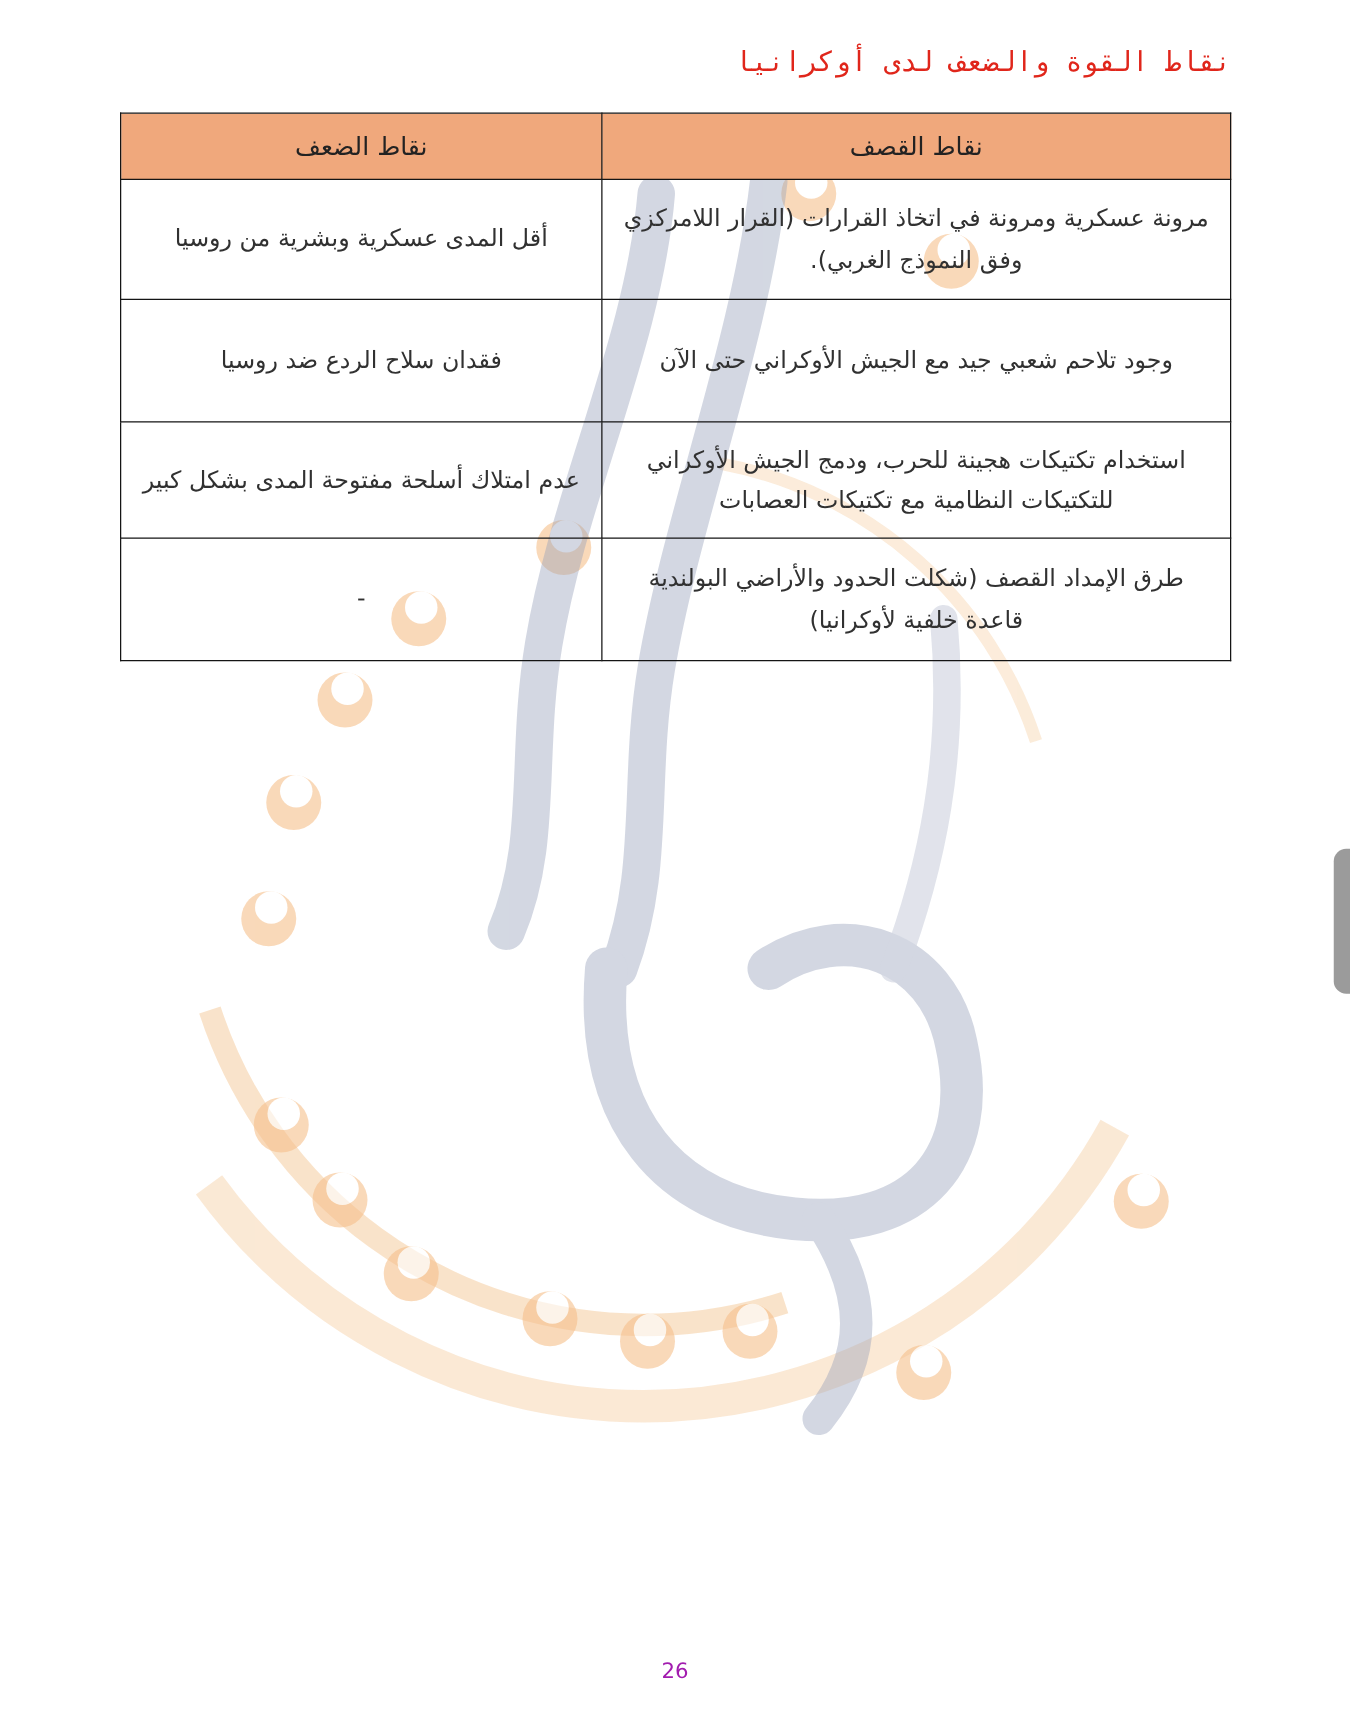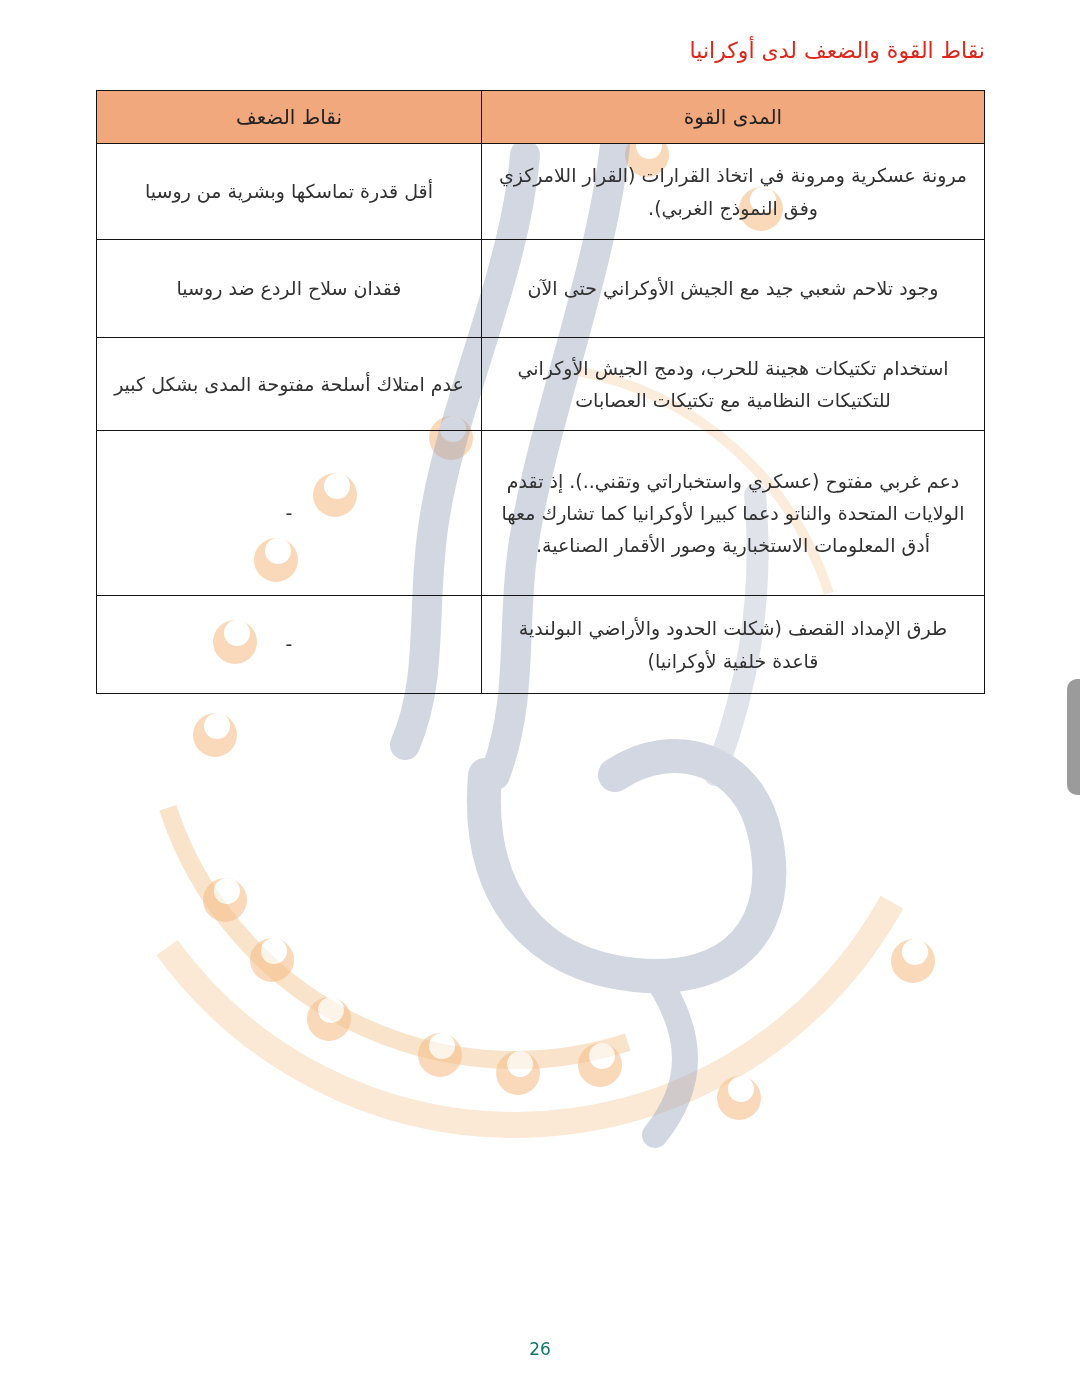--- a/index.html
+++ b/index.html
@@ -14,20 +14,21 @@
   .watermark{
     position:absolute;left:55px;top:135px;width:900px;height:1030px;
     z-index:0;pointer-events:none;
   }
   
   .doc-title{
     position:absolute;top:38px;right:95px;
     direction:rtl;text-align:left;
     font-size:22px;color:#e0261b;
     z-index:2;
+    font-family:Liberation Mono, monospace;
   }
   
   table.swot{
     position:absolute;top:90px;right:95px;width:888px;
     border-collapse:collapse;table-layout:fixed;
     direction:rtl;
     z-index:1;
   }
   table.swot col.c-strength{width:503px;}
   table.swot col.c-weakness{width:385px;}
@@ -46,22 +47,22 @@
   tr.r2 td{height:91px;}
   tr.r3 td{height:93px;}
   tr.r4 td{height:88px;}
   tr.r5 td{height:95px;}
   tr.r6 td{height:160px;}
   tr.r7 td{height:93px;}
   tr.r8 td{height:93px;}
   tr.r9 td{height:112px;}
   
   .page-number{
-    position:absolute;bottom:30px;left:0;width:100%;
-    text-align:center;font-size:17px;color:#0f766e;
+    position:absolute;bottom:42px;left:0;width:100%;
+    text-align:center;font-size:17px;color:#a21caf;
     z-index:2;
   }
   
   .scroll-thumb{
     position:absolute;right:0;top:679px;
     width:13px;height:116px;
     background:#9b9b9b;
     border-radius:10px 0 0 10px;
     z-index:3;
   }
@@ -148,40 +149,36 @@
 
 <div class="doc-title">نقاط القوة والضعف لدى أوكرانيا</div>
 
 <table class="swot">
   <colgroup>
       <col class="c-strength">
       <col class="c-weakness">
     </colgroup>
   <thead>
     <tr>
-      <th>المدى القوة</th>
+      <th>نقاط القصف</th>
       <th>نقاط الضعف</th>
     </tr>
   </thead>
   <tbody>
     <tr class="r2">
       <td>مرونة عسكرية ومرونة في اتخاذ القرارات (القرار اللامركزي وفق النموذج الغربي).</td>
-      <td>أقل قدرة تماسكها وبشرية من روسيا</td>
+      <td>أقل المدى عسكرية وبشرية من روسيا</td>
     </tr>
     <tr class="r3">
       <td>وجود تلاحم شعبي جيد مع الجيش الأوكراني حتى الآن</td>
       <td>فقدان سلاح الردع ضد روسيا</td>
     </tr>
     <tr class="r4">
       <td>استخدام تكتيكات هجينة للحرب، ودمج الجيش الأوكراني للتكتيكات النظامية مع تكتيكات العصابات</td>
       <td>عدم امتلاك أسلحة مفتوحة المدى بشكل كبير</td>
-    </tr>
-    <tr class="r6">
-      <td>دعم غربي مفتوح (عسكري واستخباراتي وتقني..). إذ تقدم الولايات المتحدة والناتو دعما كبيرا لأوكرانيا كما تشارك معها أدق المعلومات الاستخبارية وصور الأقمار الصناعية.</td>
-      <td>-</td>
     </tr>
     <tr class="r8">
       <td>طرق الإمداد القصف (شكلت الحدود والأراضي البولندية قاعدة خلفية لأوكرانيا)</td>
       <td>-</td>
     </tr>
   </tbody>
 </table>
 
 <div class="page-number">26</div>
 

